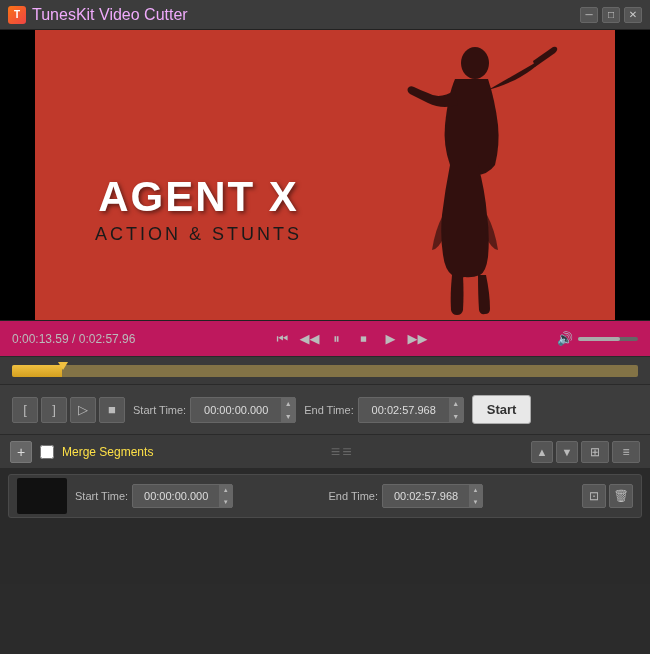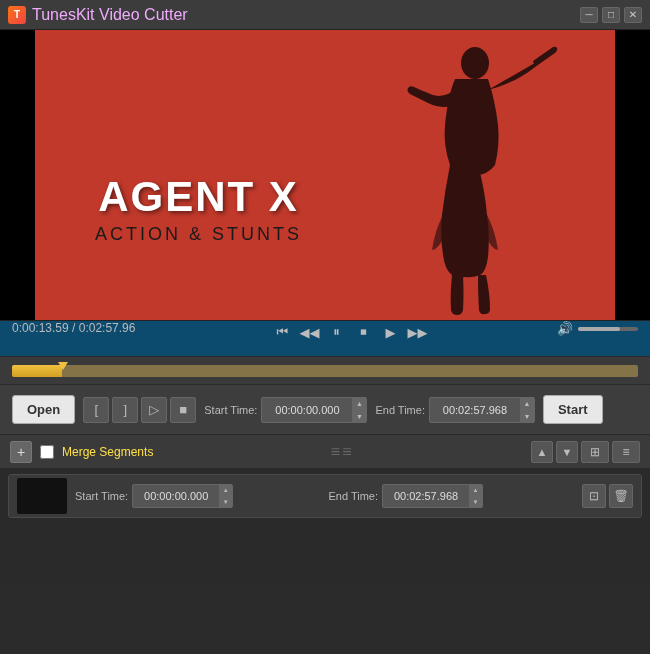--- a/index.html
+++ b/index.html
@@ -137,24 +137,24 @@
     .agent-subtitle {
       font-size: 18px;
       font-weight: 400;
       color: #1a1a1a;
       letter-spacing: 3px;
       margin-top: 6px;
     }
 
     
     .controls-bar {
-      background: #0c4a6e;
+      background: #be185d;
       height: 36px;
       display: flex;
-      align-items: flex-start;
+      align-items: center;
       padding: 0 12px;
       gap: 10px;
       border-top: 1px solid #222;
     }
     .time-display {
       color: #bbb;
       font-size: 12px;
       min-width: 130px;
     }
     .playback-btns {
@@ -588,21 +588,20 @@
 
 <div class="timeline-area">
   <div class="timeline-track">
     <div class="timeline-fill"></div>
     <div class="timeline-remaining"></div>
     <div class="timeline-handle"></div>
   </div>
 </div>
 
 <div class="edit-controls">
-  <button class="open-btn">Open</button>
 
   <div class="edit-btns">
     <button class="edit-btn">[</button>
     <button class="edit-btn">]</button>
     <button class="edit-btn">▷</button>
     <button class="edit-btn">■</button>
   </div>
 
   <div class="time-group">
     <span class="time-label">Start Time:</span>

